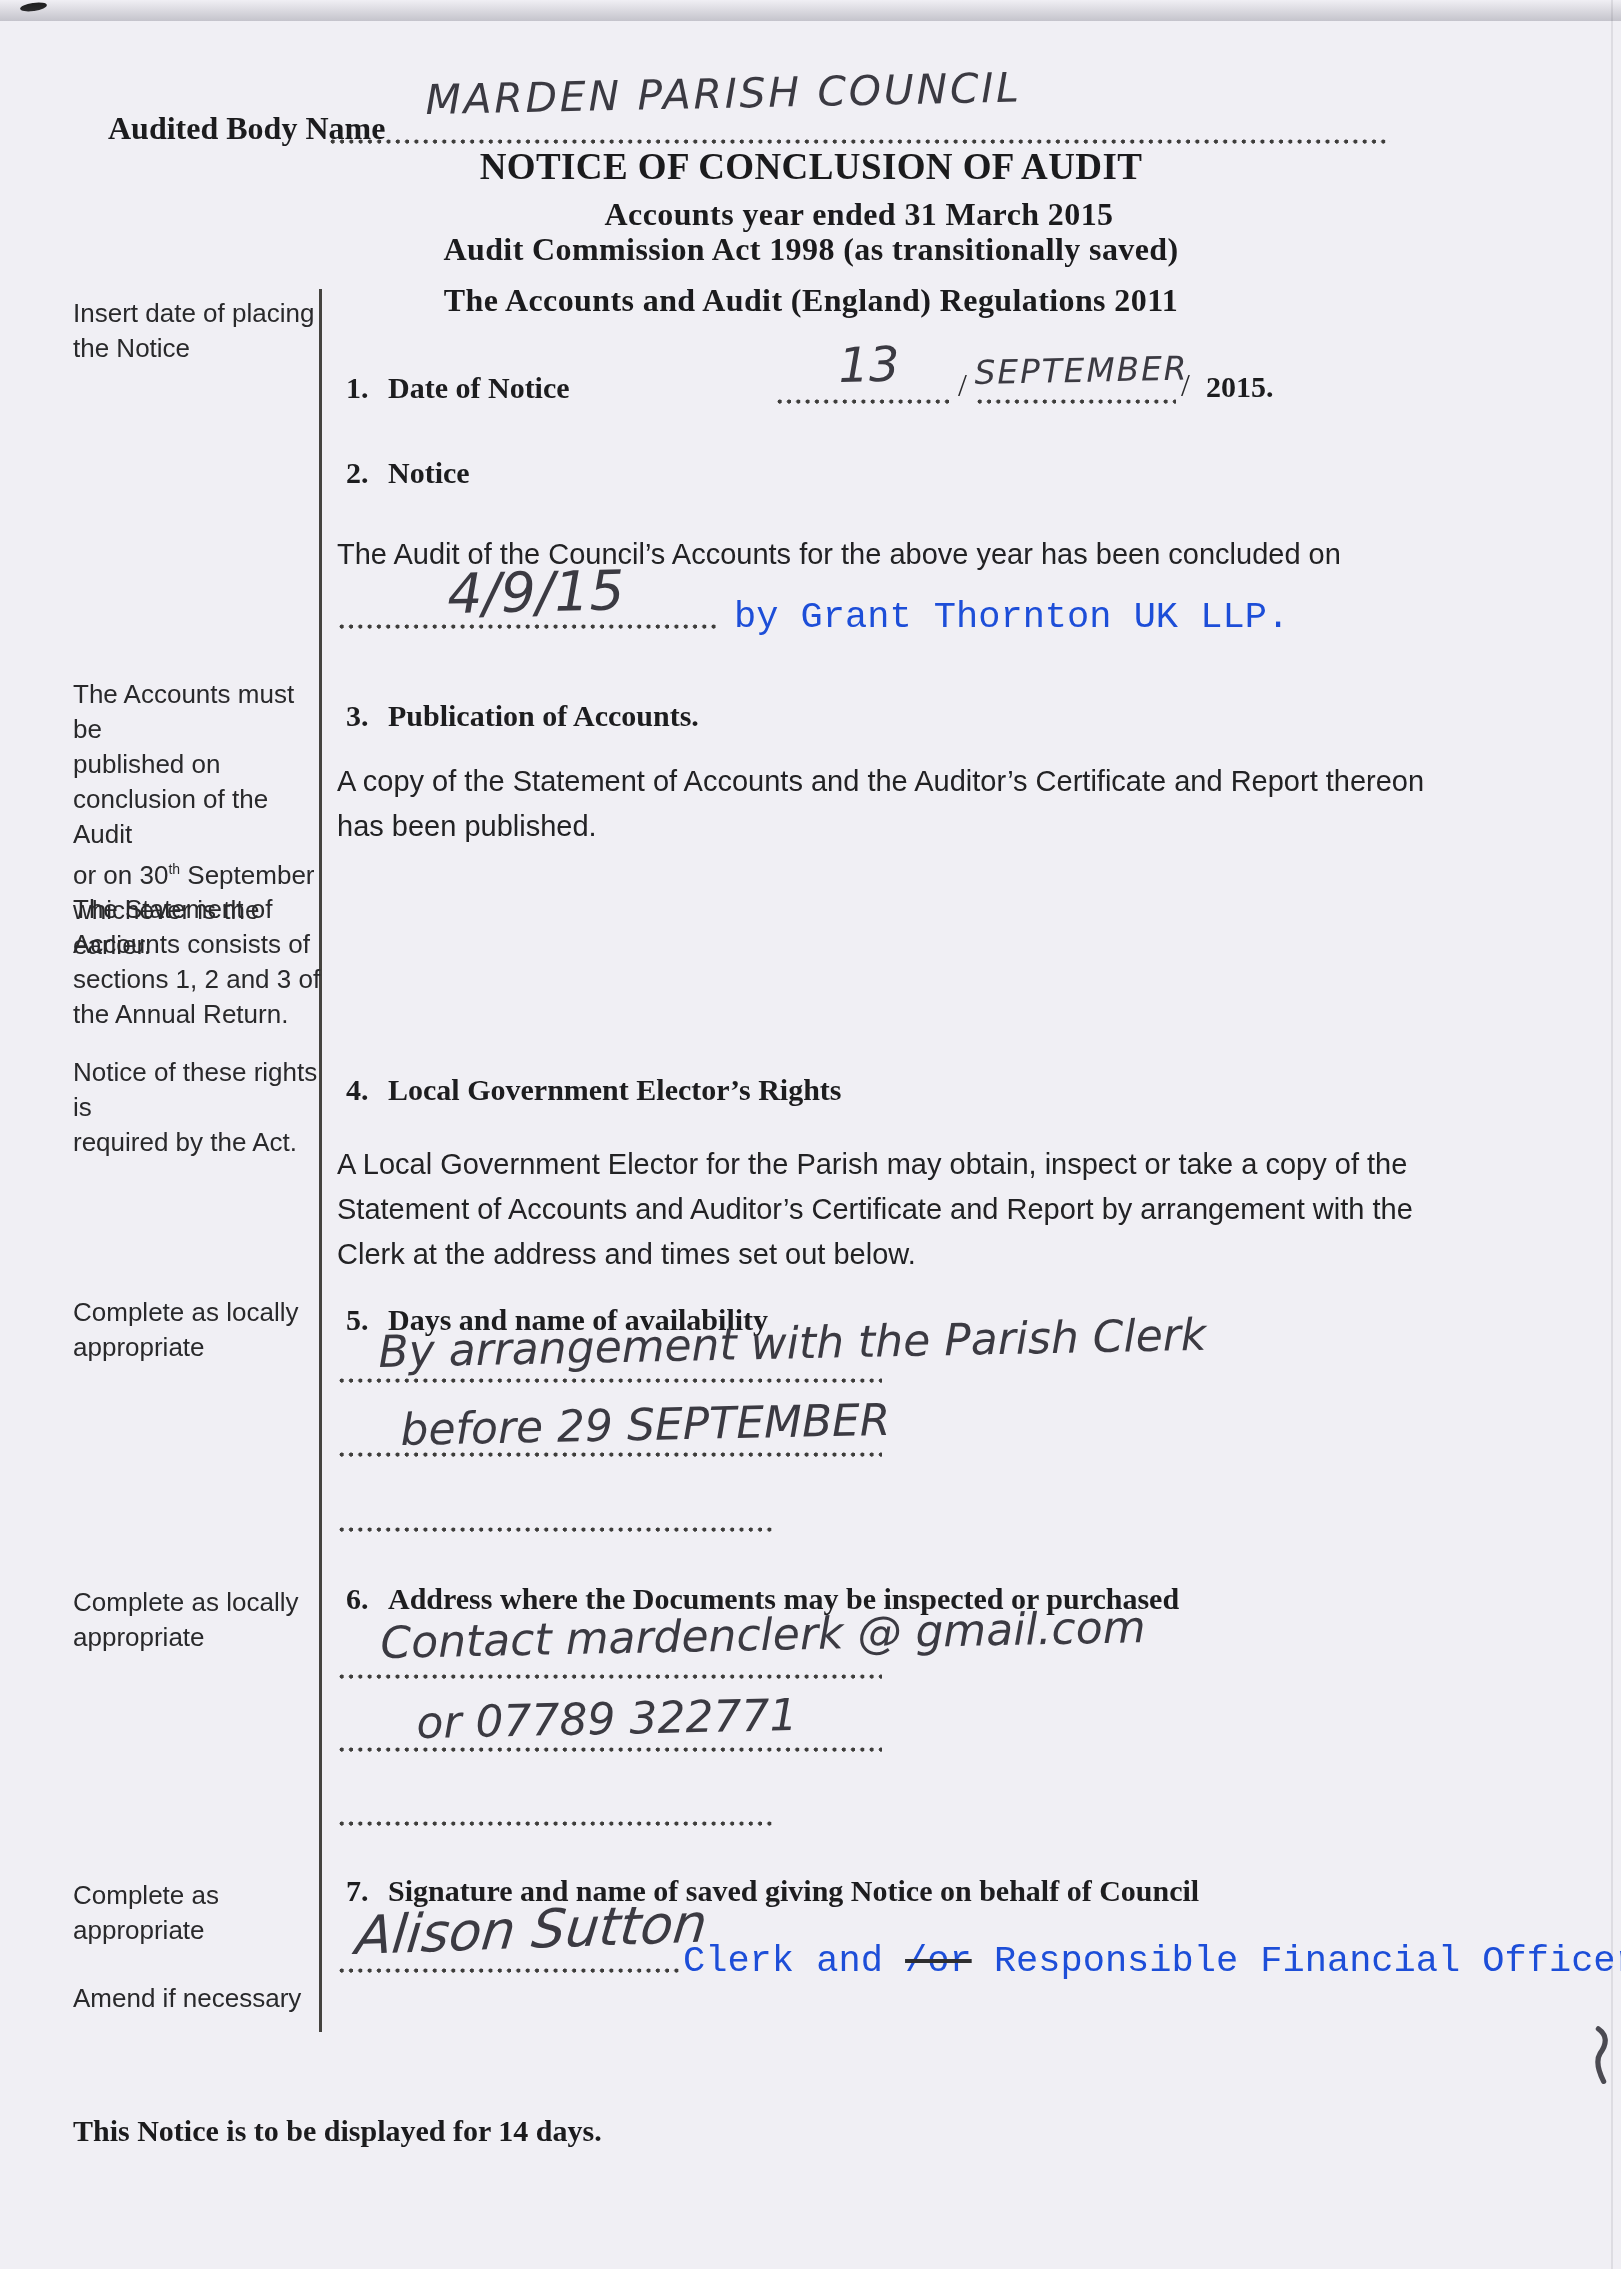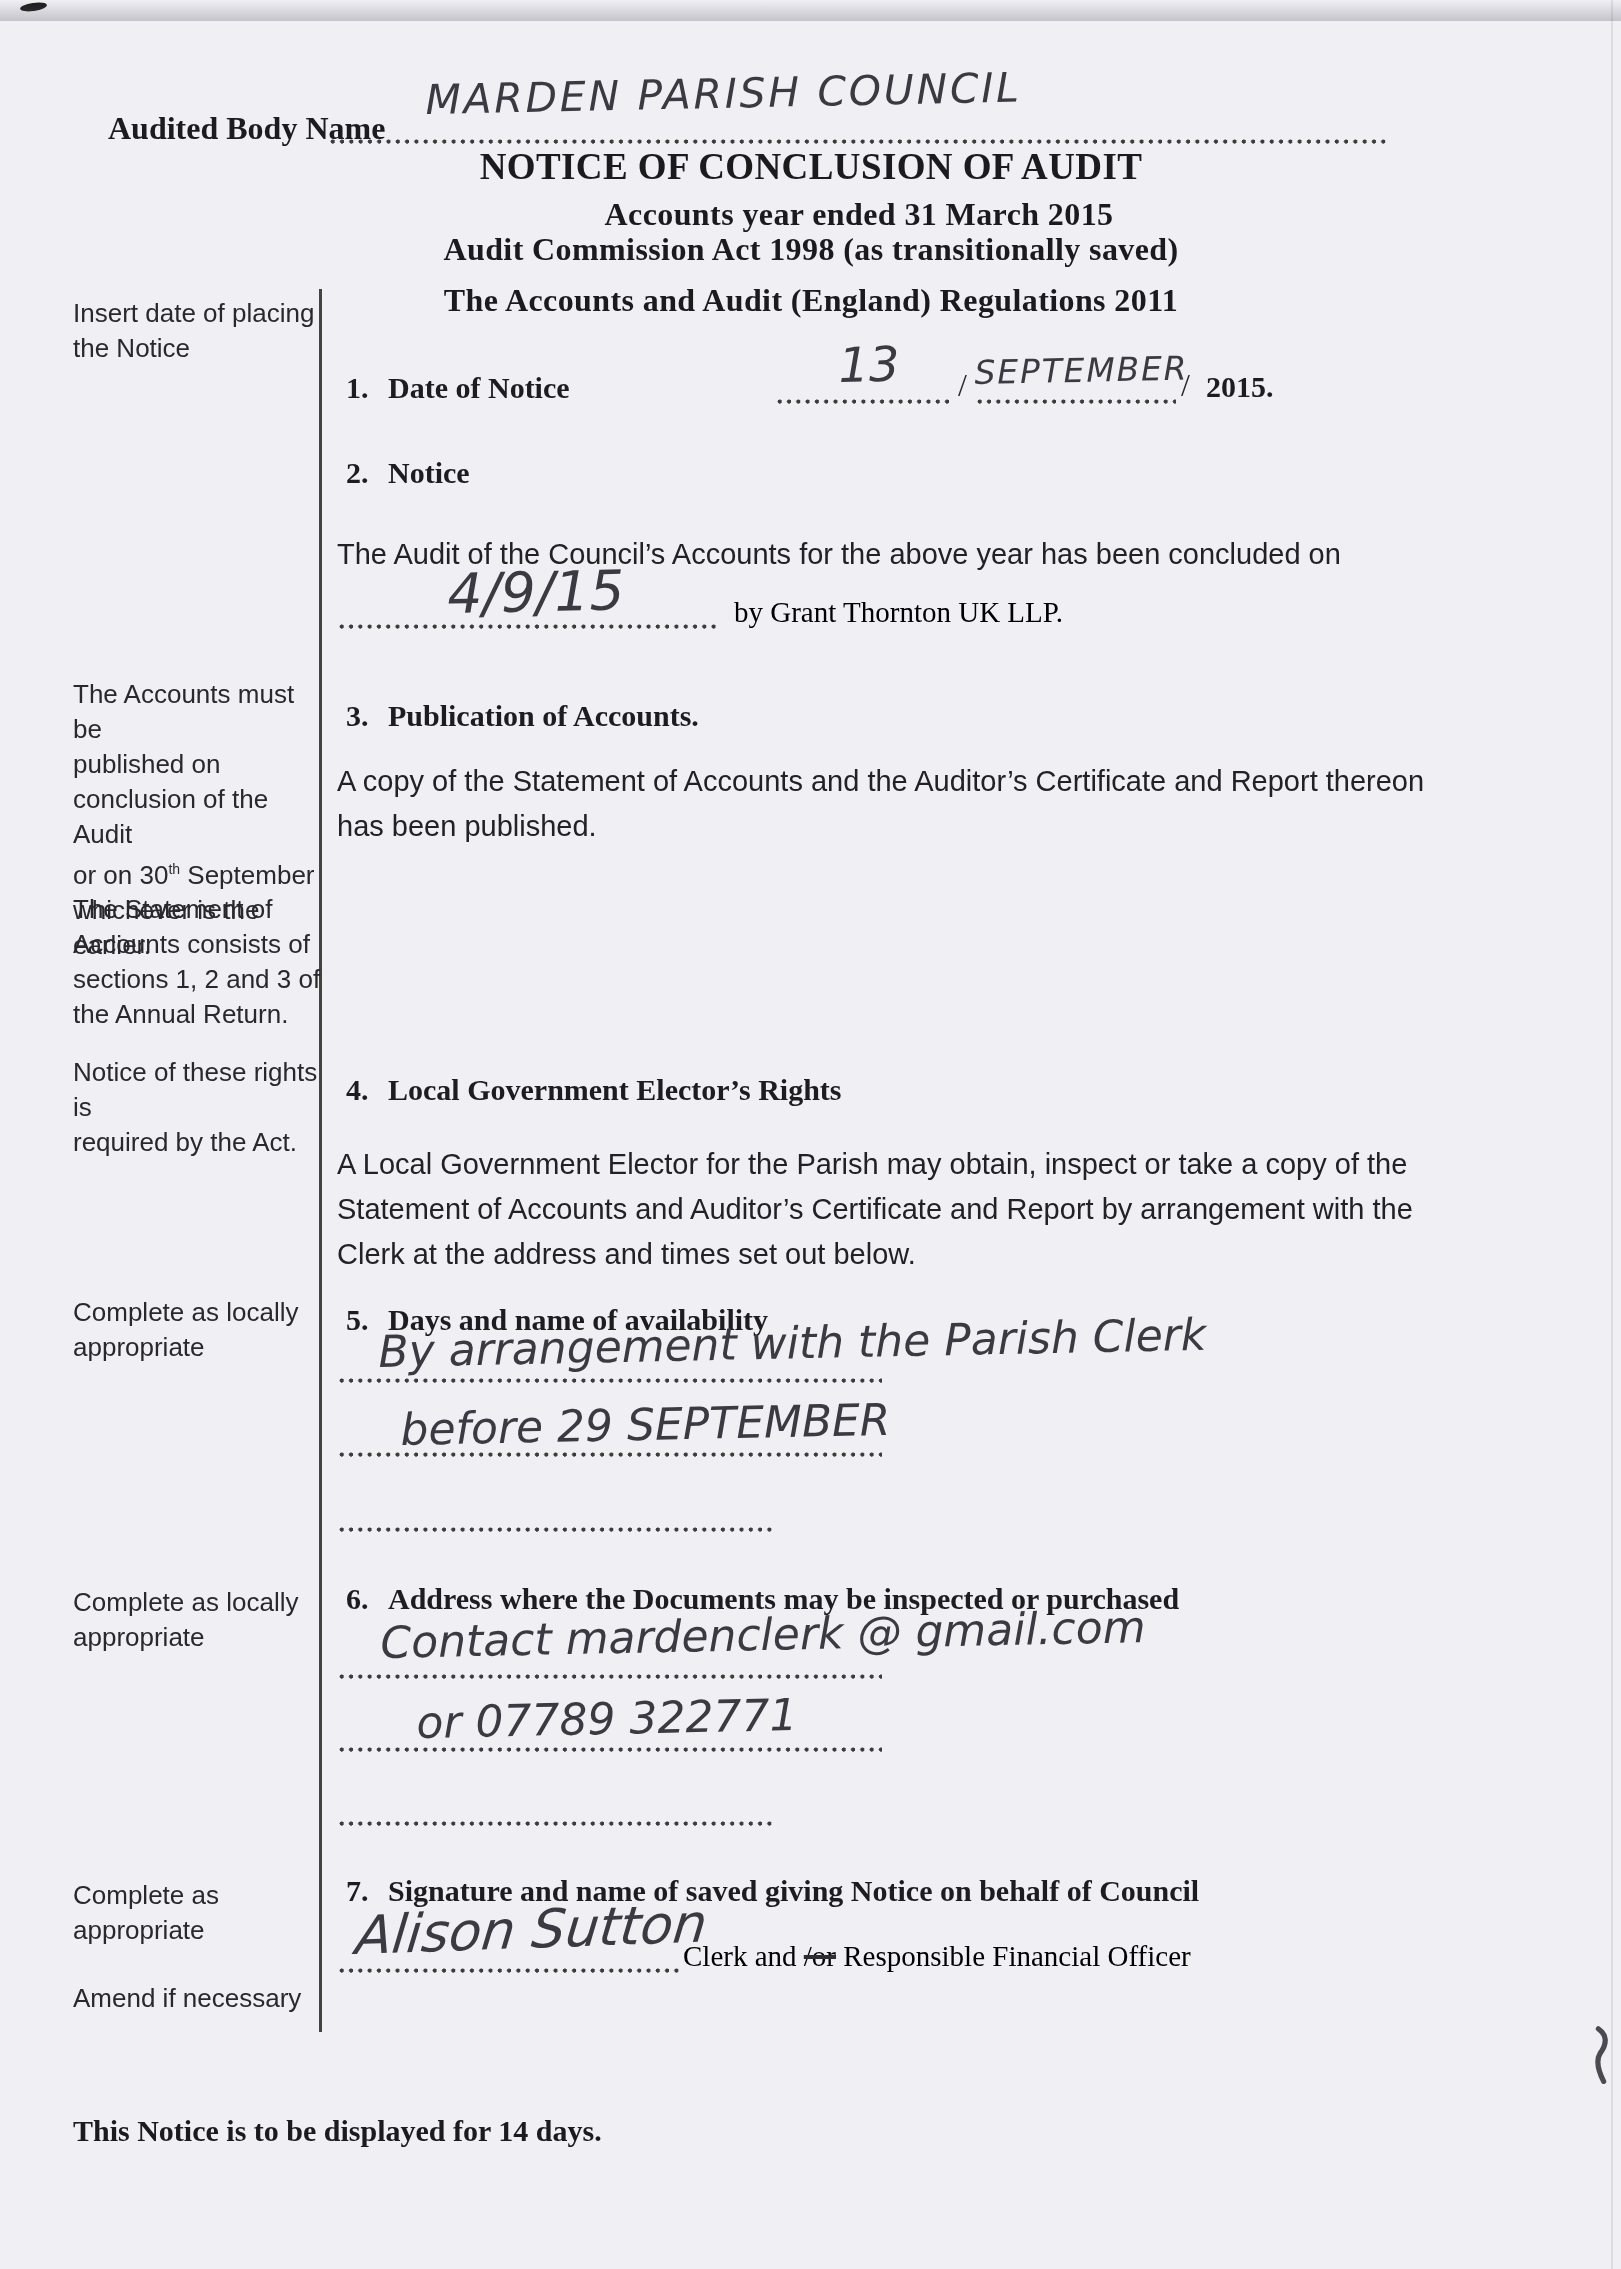--- a/index.html
+++ b/index.html
@@ -56,22 +56,22 @@
   }
   .body-text {
     position:absolute; left:337px; width:1197px;
     font-family:"Liberation Sans", sans-serif;
     font-size:29px; line-height:45px;
     color:#222224;
     white-space:pre-line;
   }
   .printed-inline {
     position:absolute;
-    font-family:Liberation Serif, serif;
-    font-size:29px; color:#000000; white-space:nowrap;
+    font-family:Liberation Mono, monospace;
+    font-size:37px; color:#1d4ed8; white-space:nowrap;
   }
   .slash { position:absolute; font-family:"Liberation Serif", serif; font-size:32px; color:#2a2a2c; }
   .year  { position:absolute; font-family:"Liberation Serif", serif; font-size:30px; font-weight:600; color:#1d1d1f; }
   .divider { position:absolute; width:2.7px; background:#45433f; }
   .struck { text-decoration:line-through; text-decoration-thickness:3.5px; text-decoration-color:#2e2e30; }
   .footer-note {
     position:absolute; left:73px;
     font-family:"Liberation Serif", serif;
     font-size:30px; font-weight:700; color:#1b1b1d;
   }

